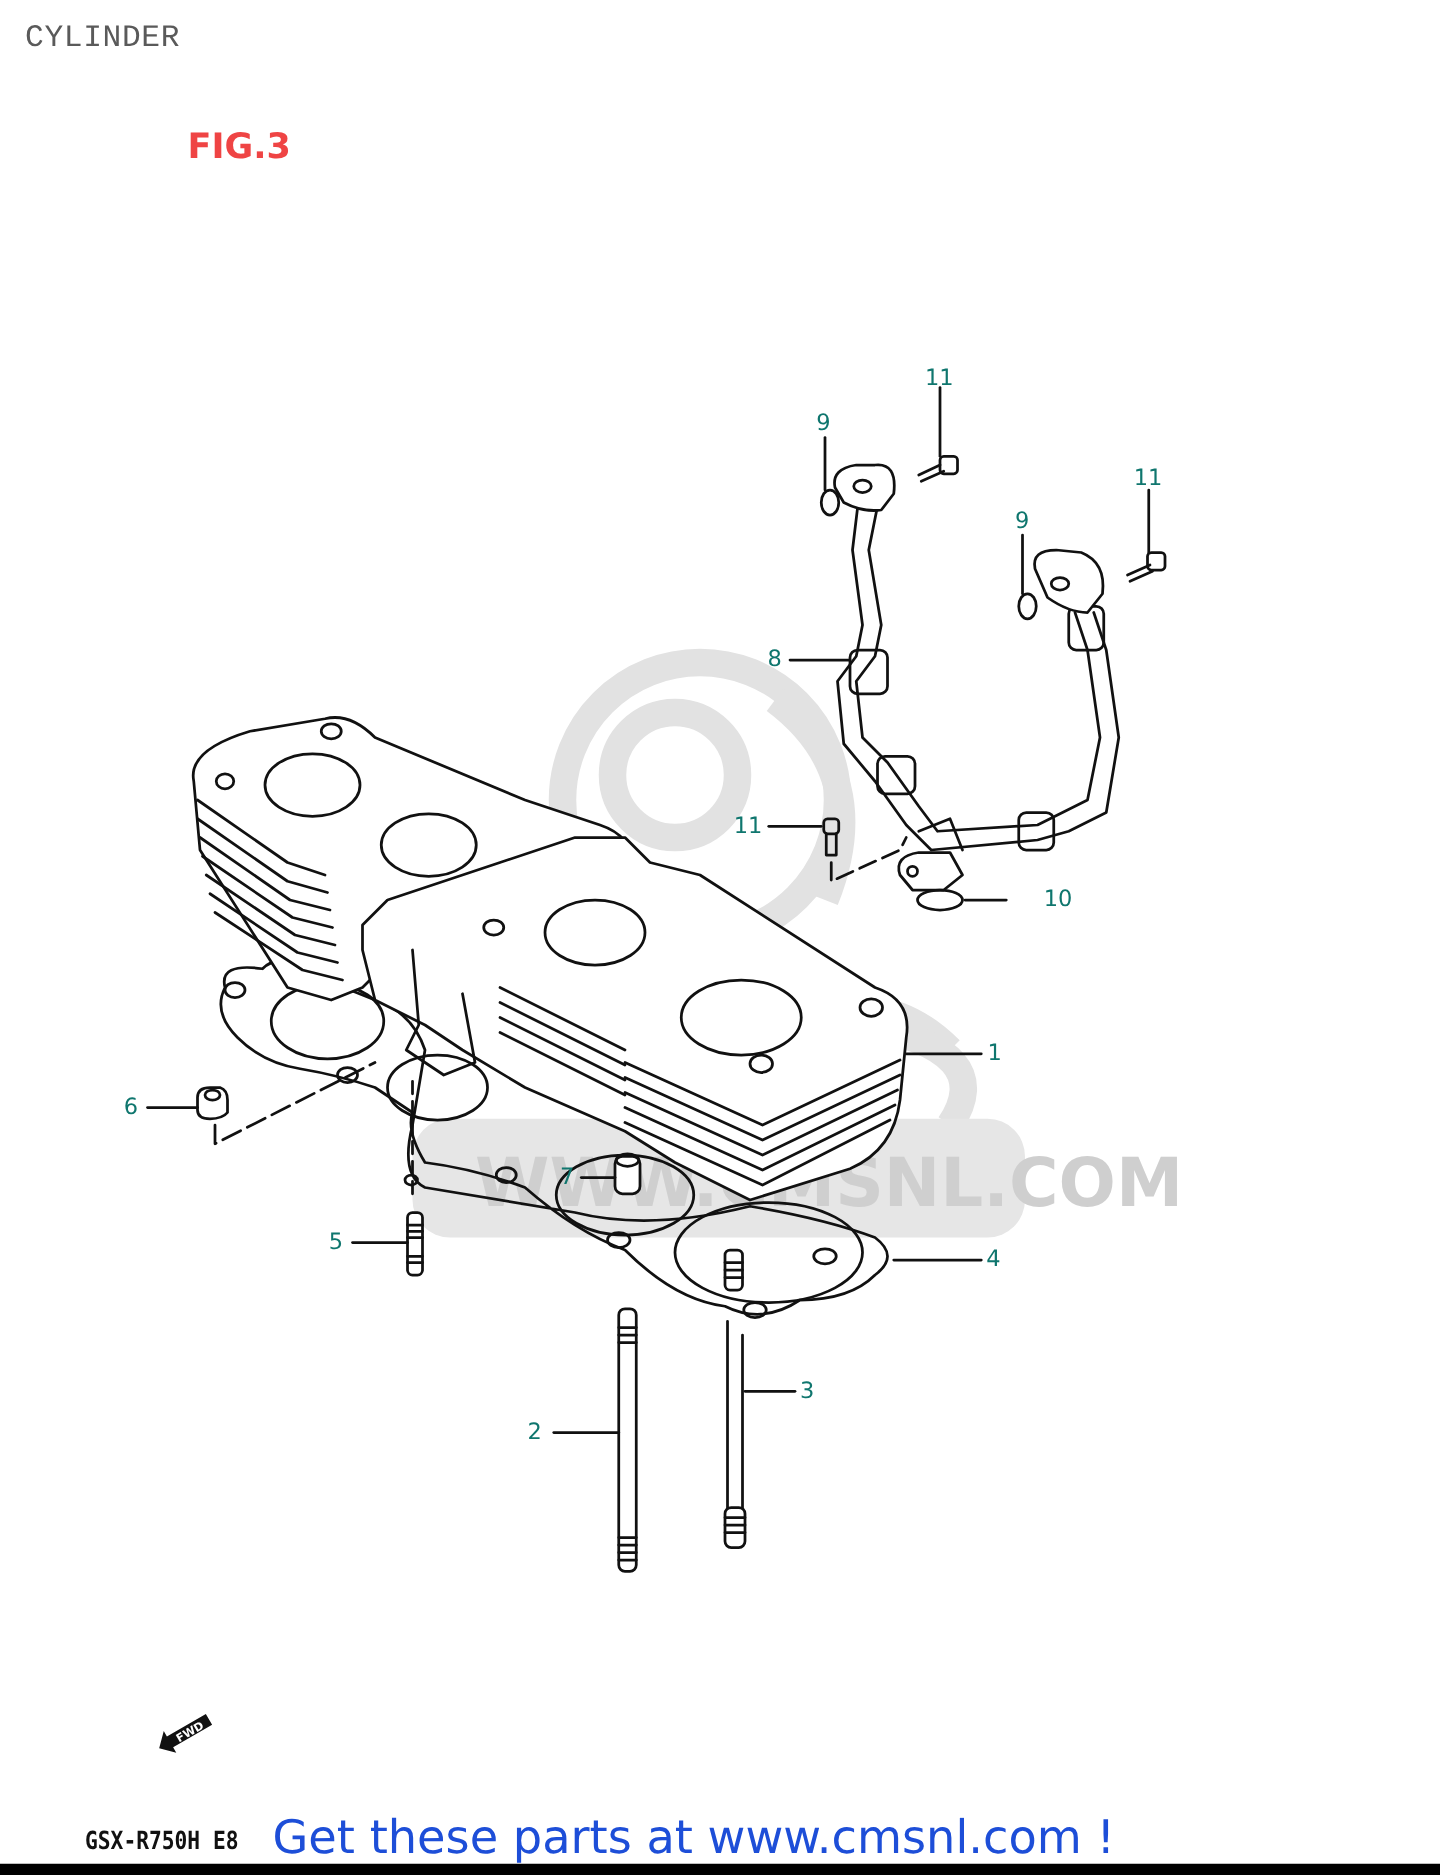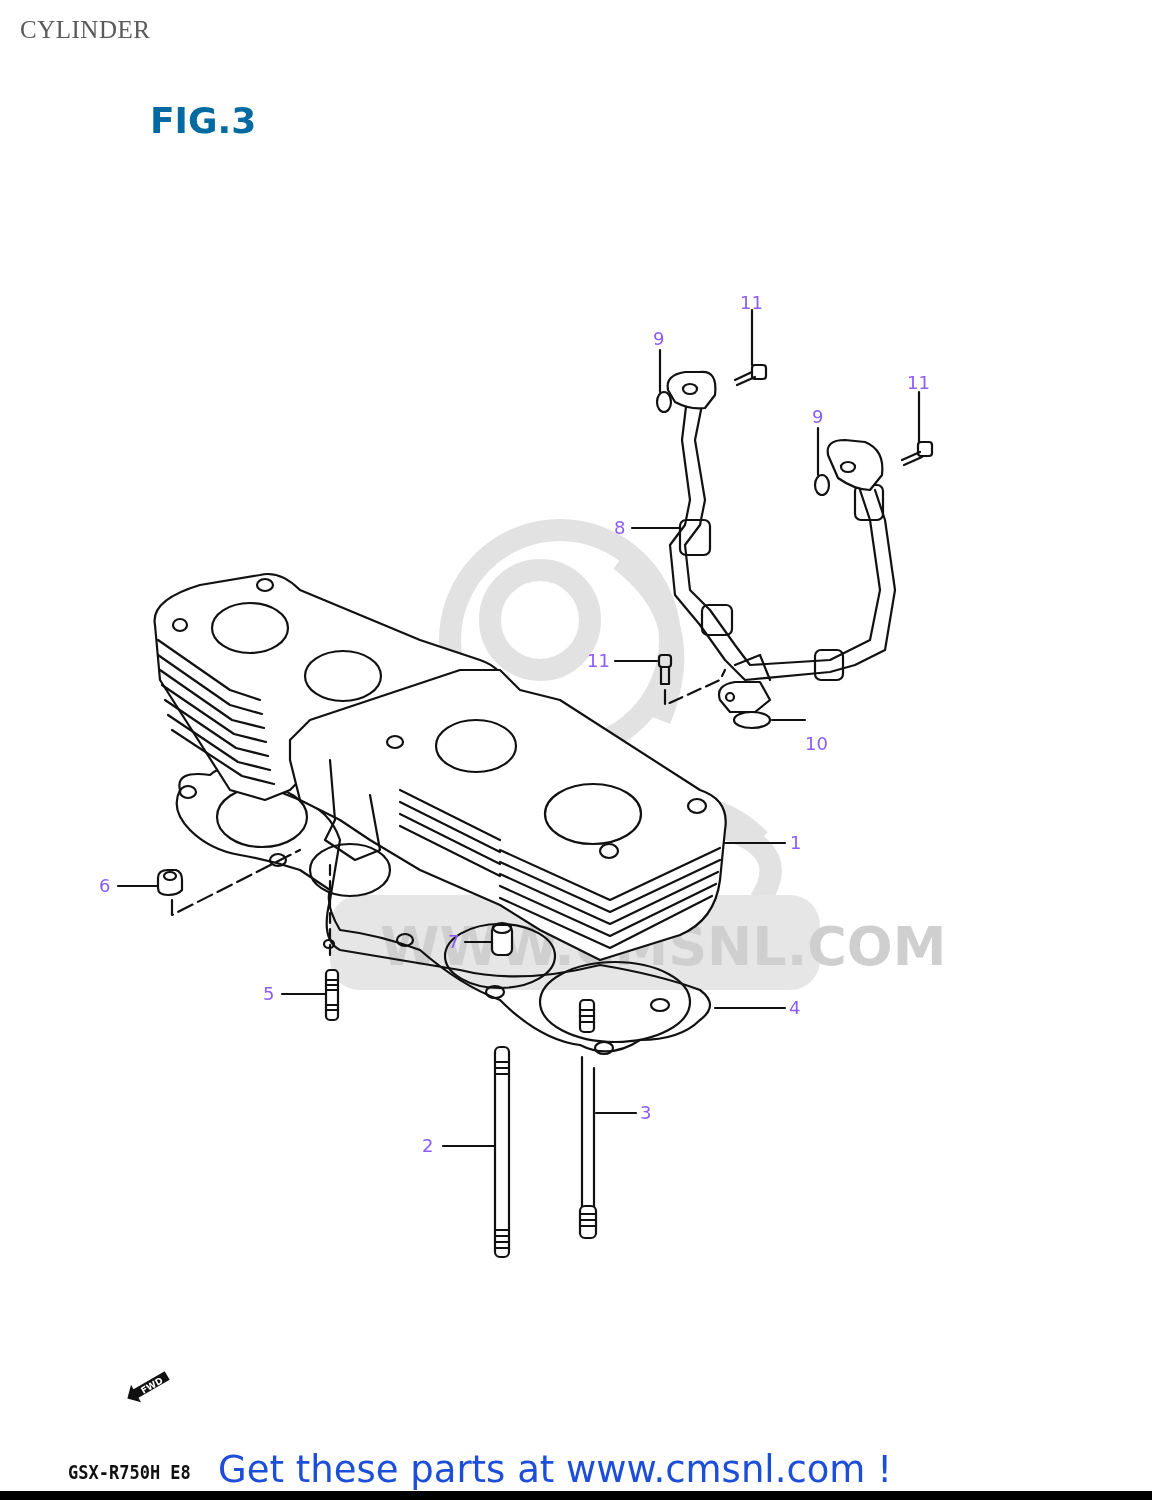--- a/index.html
+++ b/index.html
@@ -1,20 +1,20 @@
 <!DOCTYPE html>
 <html><head>
 <meta charset="utf-8">
 <style>
   html, body { margin:0; padding:0; background:#ffffff; }
   body { width:1152px; height:1500px; position:relative; overflow:hidden; font-family:"DejaVu Sans", sans-serif; }
-  .page-title { position:absolute; left:20px; top:16px; font-size:25px; color:#5a5a5a; letter-spacing:0.5px; font-family:Liberation Serif, serif; }
-  .fig-label { position:absolute; left:150px; top:100px; font-size:36px; font-weight:bold; color:#0369a1; font-family:"DejaVu Sans", sans-serif; }
+  .page-title { position:absolute; left:20px; top:16px; font-size:25px; color:#5a5a5a; letter-spacing:0.5px; font-family:Liberation Mono, monospace; }
+  .fig-label { position:absolute; left:150px; top:100px; font-size:28px; font-weight:bold; color:#ef4444; font-family:"DejaVu Sans", sans-serif; }
   svg.diagram { position:absolute; left:0; top:0; width:1152px; height:1500px; }
-  .callout { position:absolute; font-size:18px; color:#8b5cf6; font-family:"DejaVu Sans", sans-serif; line-height:1; }
+  .callout { position:absolute; font-size:18px; color:#0f766e; font-family:"DejaVu Sans", sans-serif; line-height:1; }
   .model-code { position:absolute; left:68px; top:1460px; font-size:20px; color:#111; font-weight:bold; font-family:"DejaVu Sans Mono", monospace; transform:scaleX(0.85); transform-origin:left; }
   .promo { position:absolute; left:218px; top:1448px; font-size:37px; color:#1d4ed8; font-family:"DejaVu Sans", sans-serif; white-space:nowrap; }
   .bottom-bar { position:absolute; left:0; top:1491px; width:1152px; height:9px; background:#000; }
   .fwd { position:absolute; left:124px; top:1368px; }
 </style>
 </head>
 <body>
 
 <div class="page-title">CYLINDER</div>
 <div class="fig-label">FIG.3</div>
@@ -159,21 +159,21 @@
 <div class="callout" style="left:790px; top:834px;">1</div>
 <div class="callout" style="left:422px; top:1137px;">2</div>
 <div class="callout" style="left:640px; top:1104px;">3</div>
 <div class="callout" style="left:789px; top:999px;">4</div>
 <div class="callout" style="left:263px; top:985px;">5</div>
 <div class="callout" style="left:99px; top:877px;">6</div>
 <div class="callout" style="left:448px; top:933px;">7</div>
 <div class="callout" style="left:614px; top:519px;">8</div>
 <div class="callout" style="left:653px; top:330px;">9</div>
 <div class="callout" style="left:812px; top:408px;">9</div>
-<div class="callout" style="left:805px; top:711px;margin-top:24px;">10</div>
+<div class="callout" style="left:835px; top:711px;">10</div>
 <div class="callout" style="left:740px; top:294px;">11</div>
 <div class="callout" style="left:907px; top:374px;">11</div>
 <div class="callout" style="left:587px; top:652px;">11</div>
 
 <svg class="fwd" width="50" height="36" viewBox="0 0 50 36">
   <g transform="rotate(-30 25 18)">
     <polygon points="0,18 10,8 10,13 46,13 46,23 10,23 10,28" fill="#111"></polygon>
     <text x="16" y="22" font-size="9" font-weight="bold" fill="#fff" font-family="DejaVu Sans, sans-serif">FWD</text>
   </g>
 </svg>

